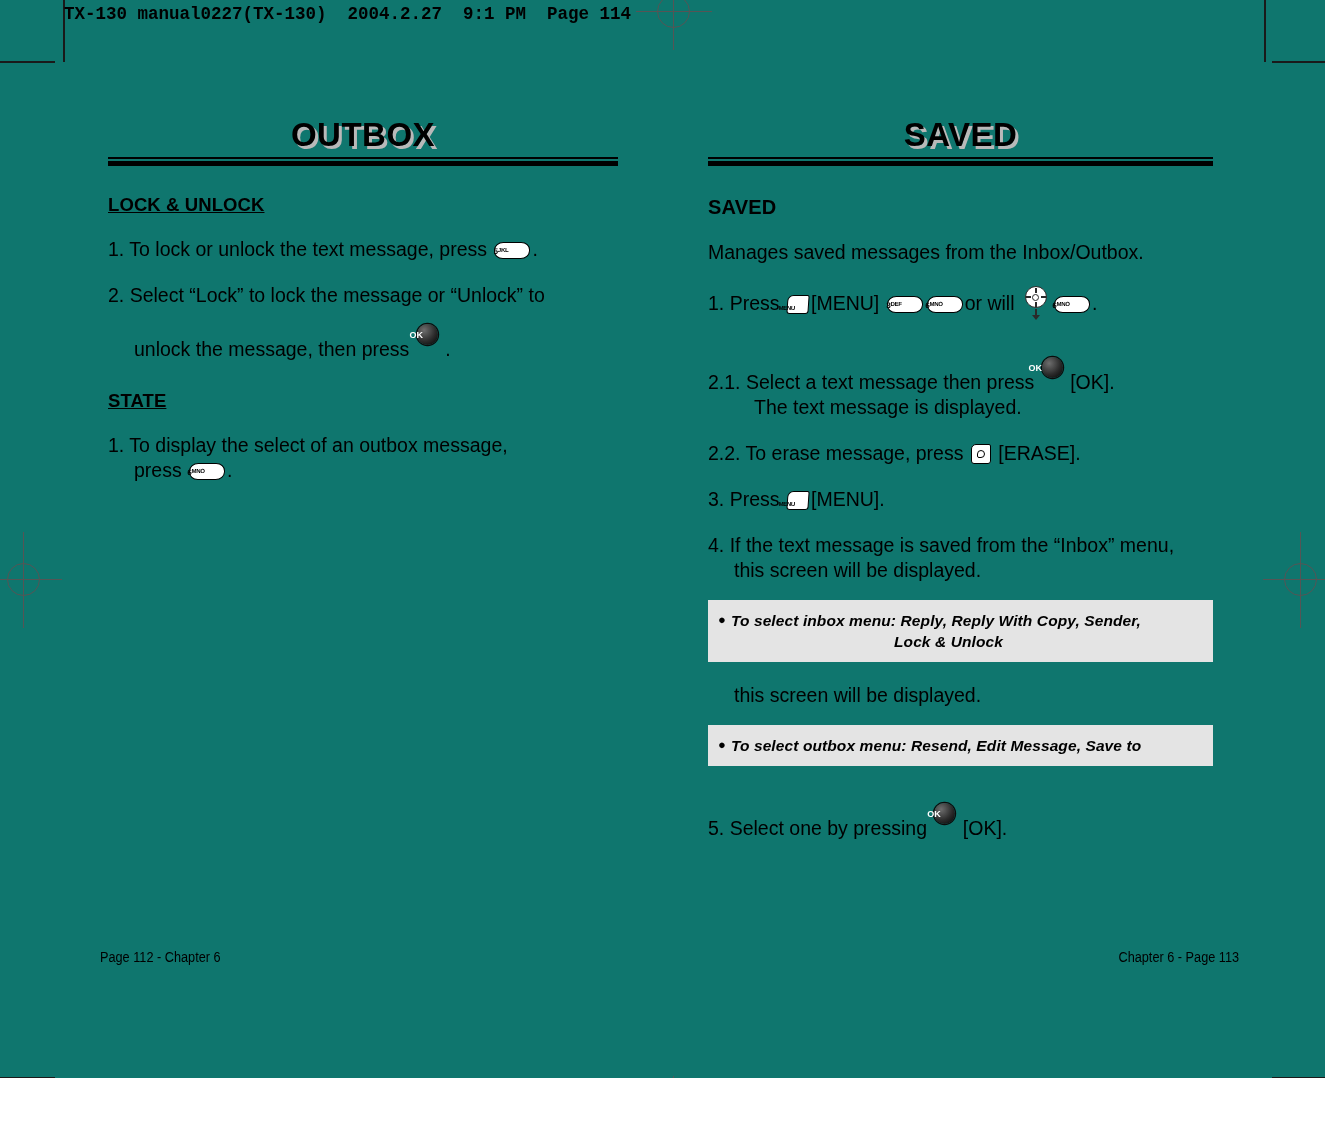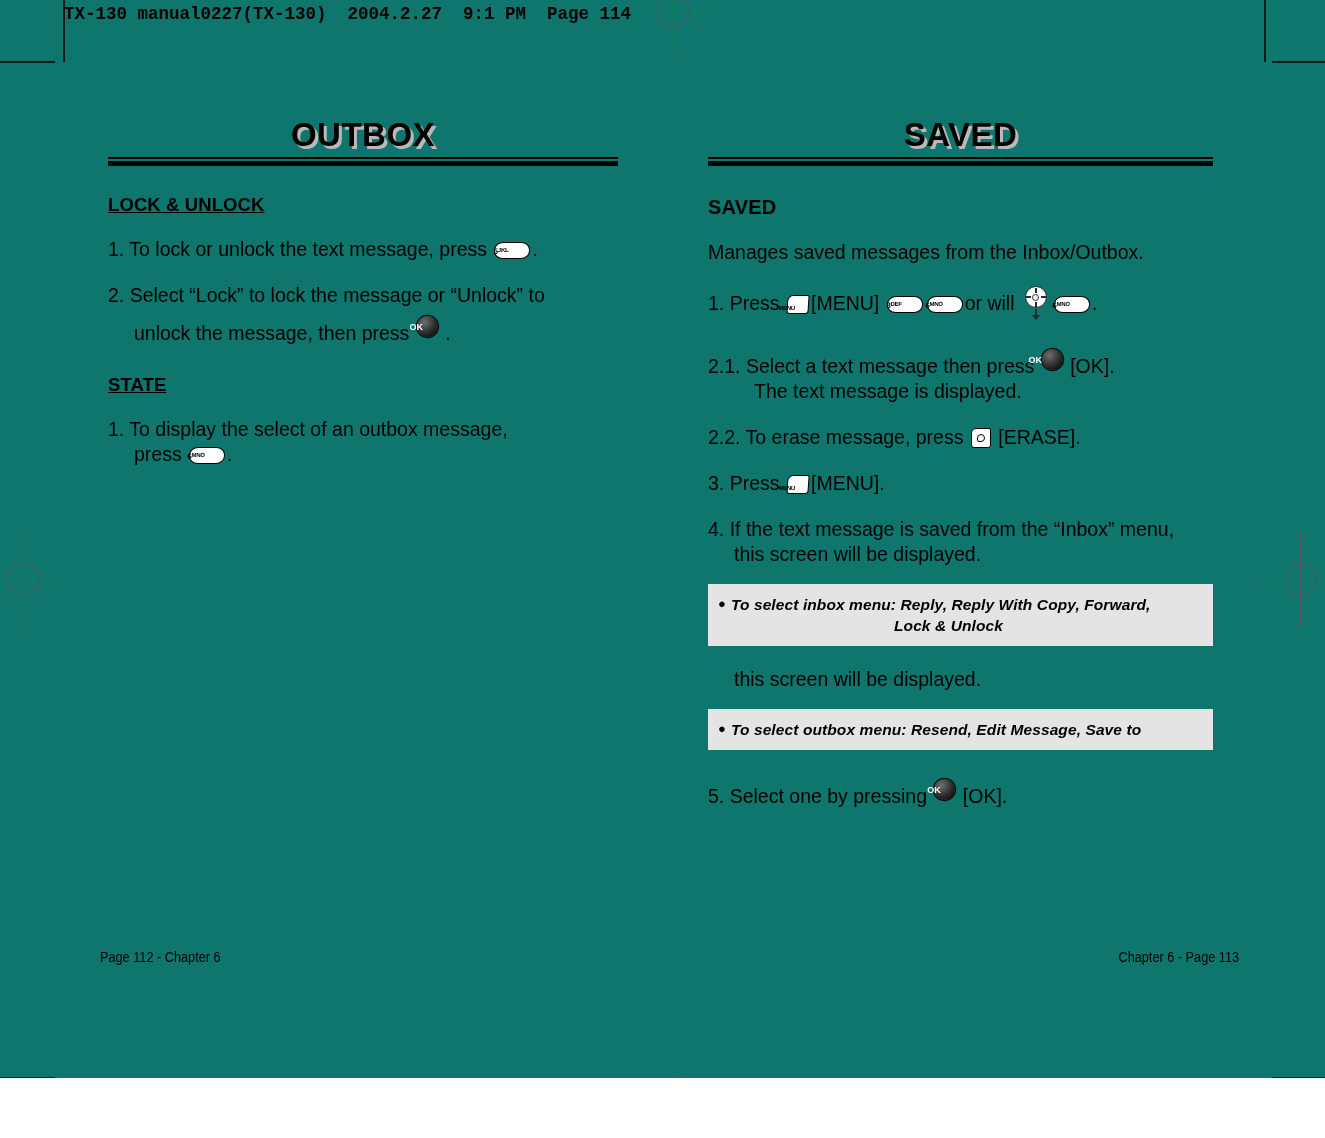--- a/index.html
+++ b/index.html
@@ -119,21 +119,21 @@
     letter-spacing: -0.3px;
   }
 
   .okbtn {
     display: inline-block;
     vertical-align: -5px;
     width: 21px; height: 21px;
     border-radius: 50%;
     background: radial-gradient(circle at 34% 30%, #6e6e6e 0%, #2b2b2b 55%, #000 100%);
     position: relative;
-    margin: 8px 2px;
+    margin: 16px 2px;
     box-shadow: 0 0 0 1.2px #0b0b0b;
   }
   .okbtn span {
     position: absolute;
     left: 0; right: 0; top: 50%;
     transform: translateY(-50%);
     text-align: center;
     color: #fff;
     font-size: 9px;
     font-weight: bold;
@@ -388,21 +388,21 @@
 
     <div class="para indent-1">
       <span>4.</span>
       <span>If the text message is saved from the “Inbox” menu,</span>
       <span class="cont plain-ind">this screen will be displayed.</span>
     </div>
 
     <div class="callout callout-inbox">
       <span class="co-line first">
         <span class="bullet">●</span><span>To select inbox menu:</span>
-        <span>Reply, Reply With Copy, Forward,</span>
+        <span>Reply, Reply With Copy, Sender,</span>
       </span>
       <span class="co-line">Lock &amp; Unlock</span>
     </div>
 
     <div class="para plain-ind">
       <span class="cont">this screen will be displayed.</span>
     </div>
 
     <div class="callout callout-outbox">
       <span class="co-line first">

